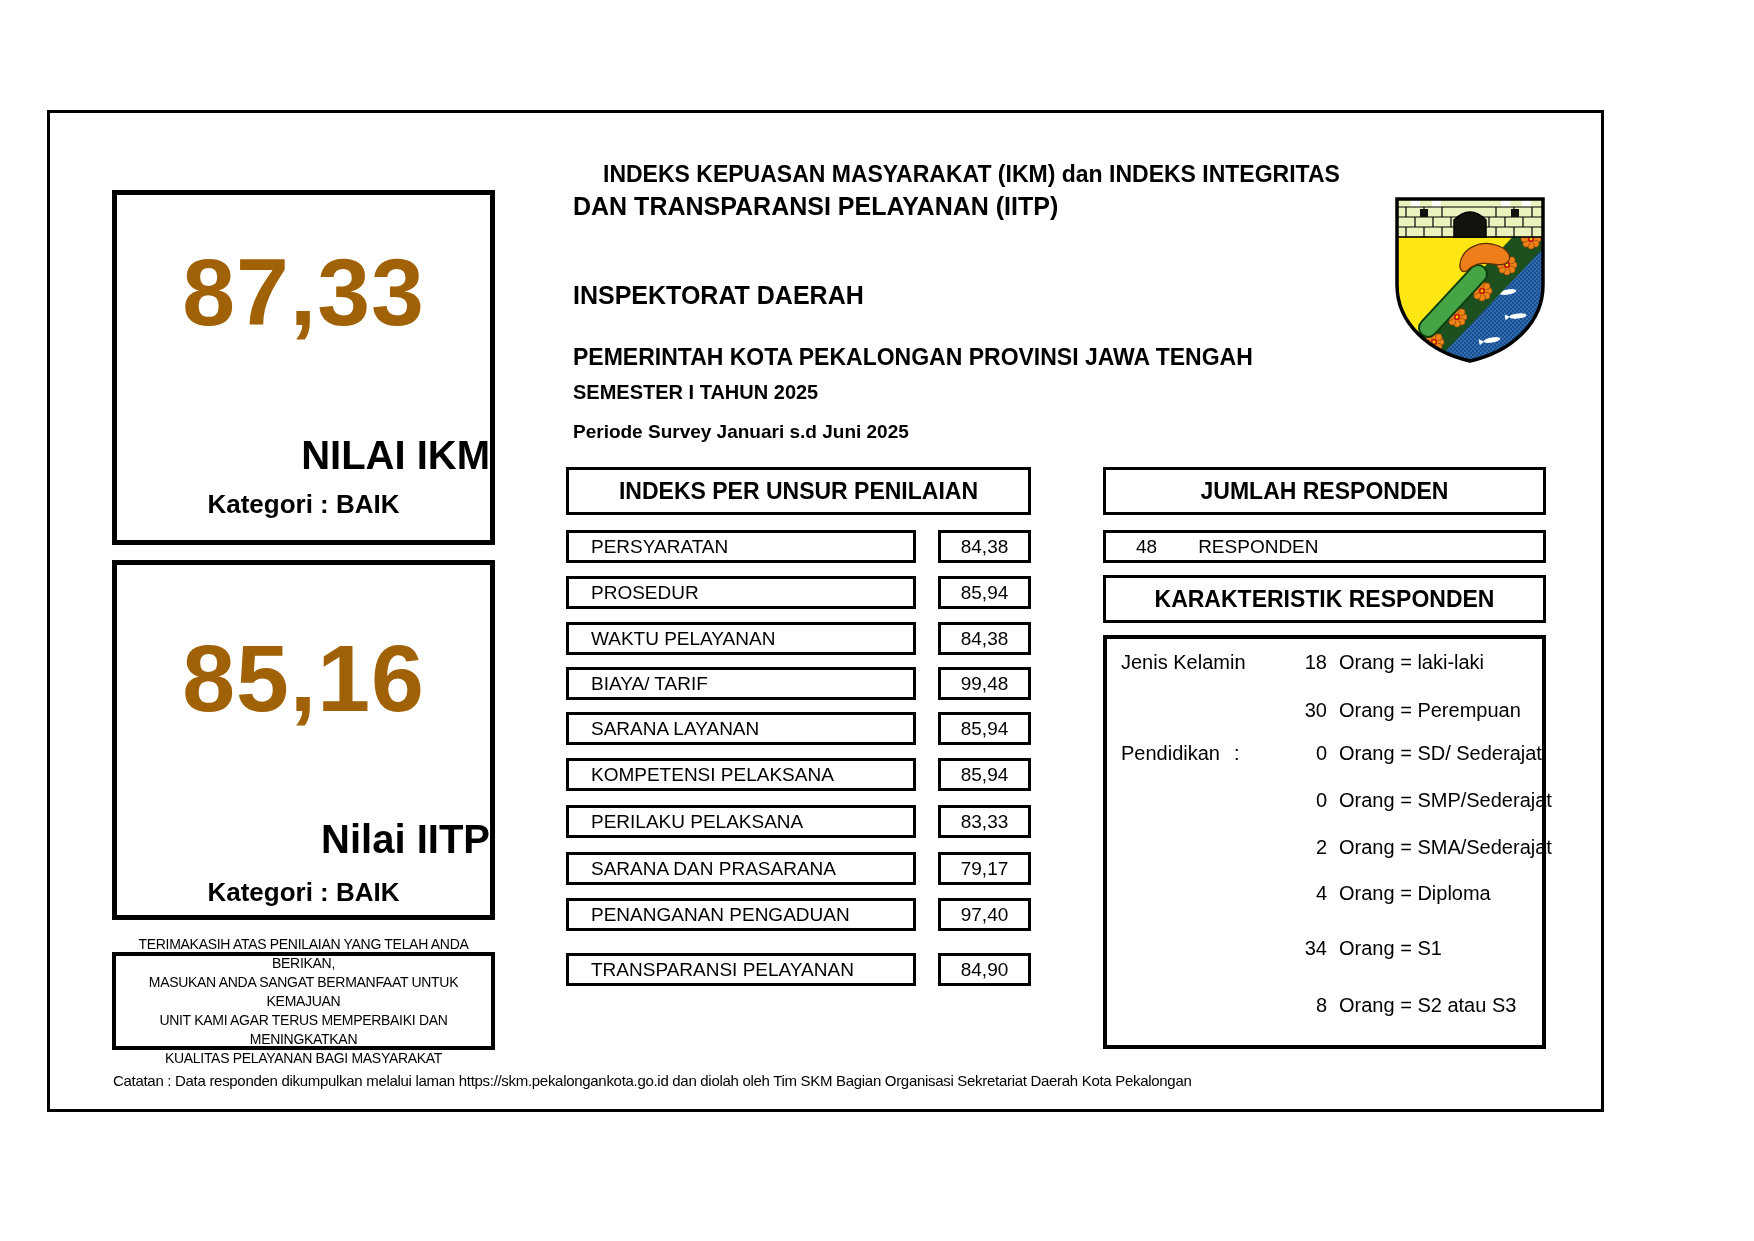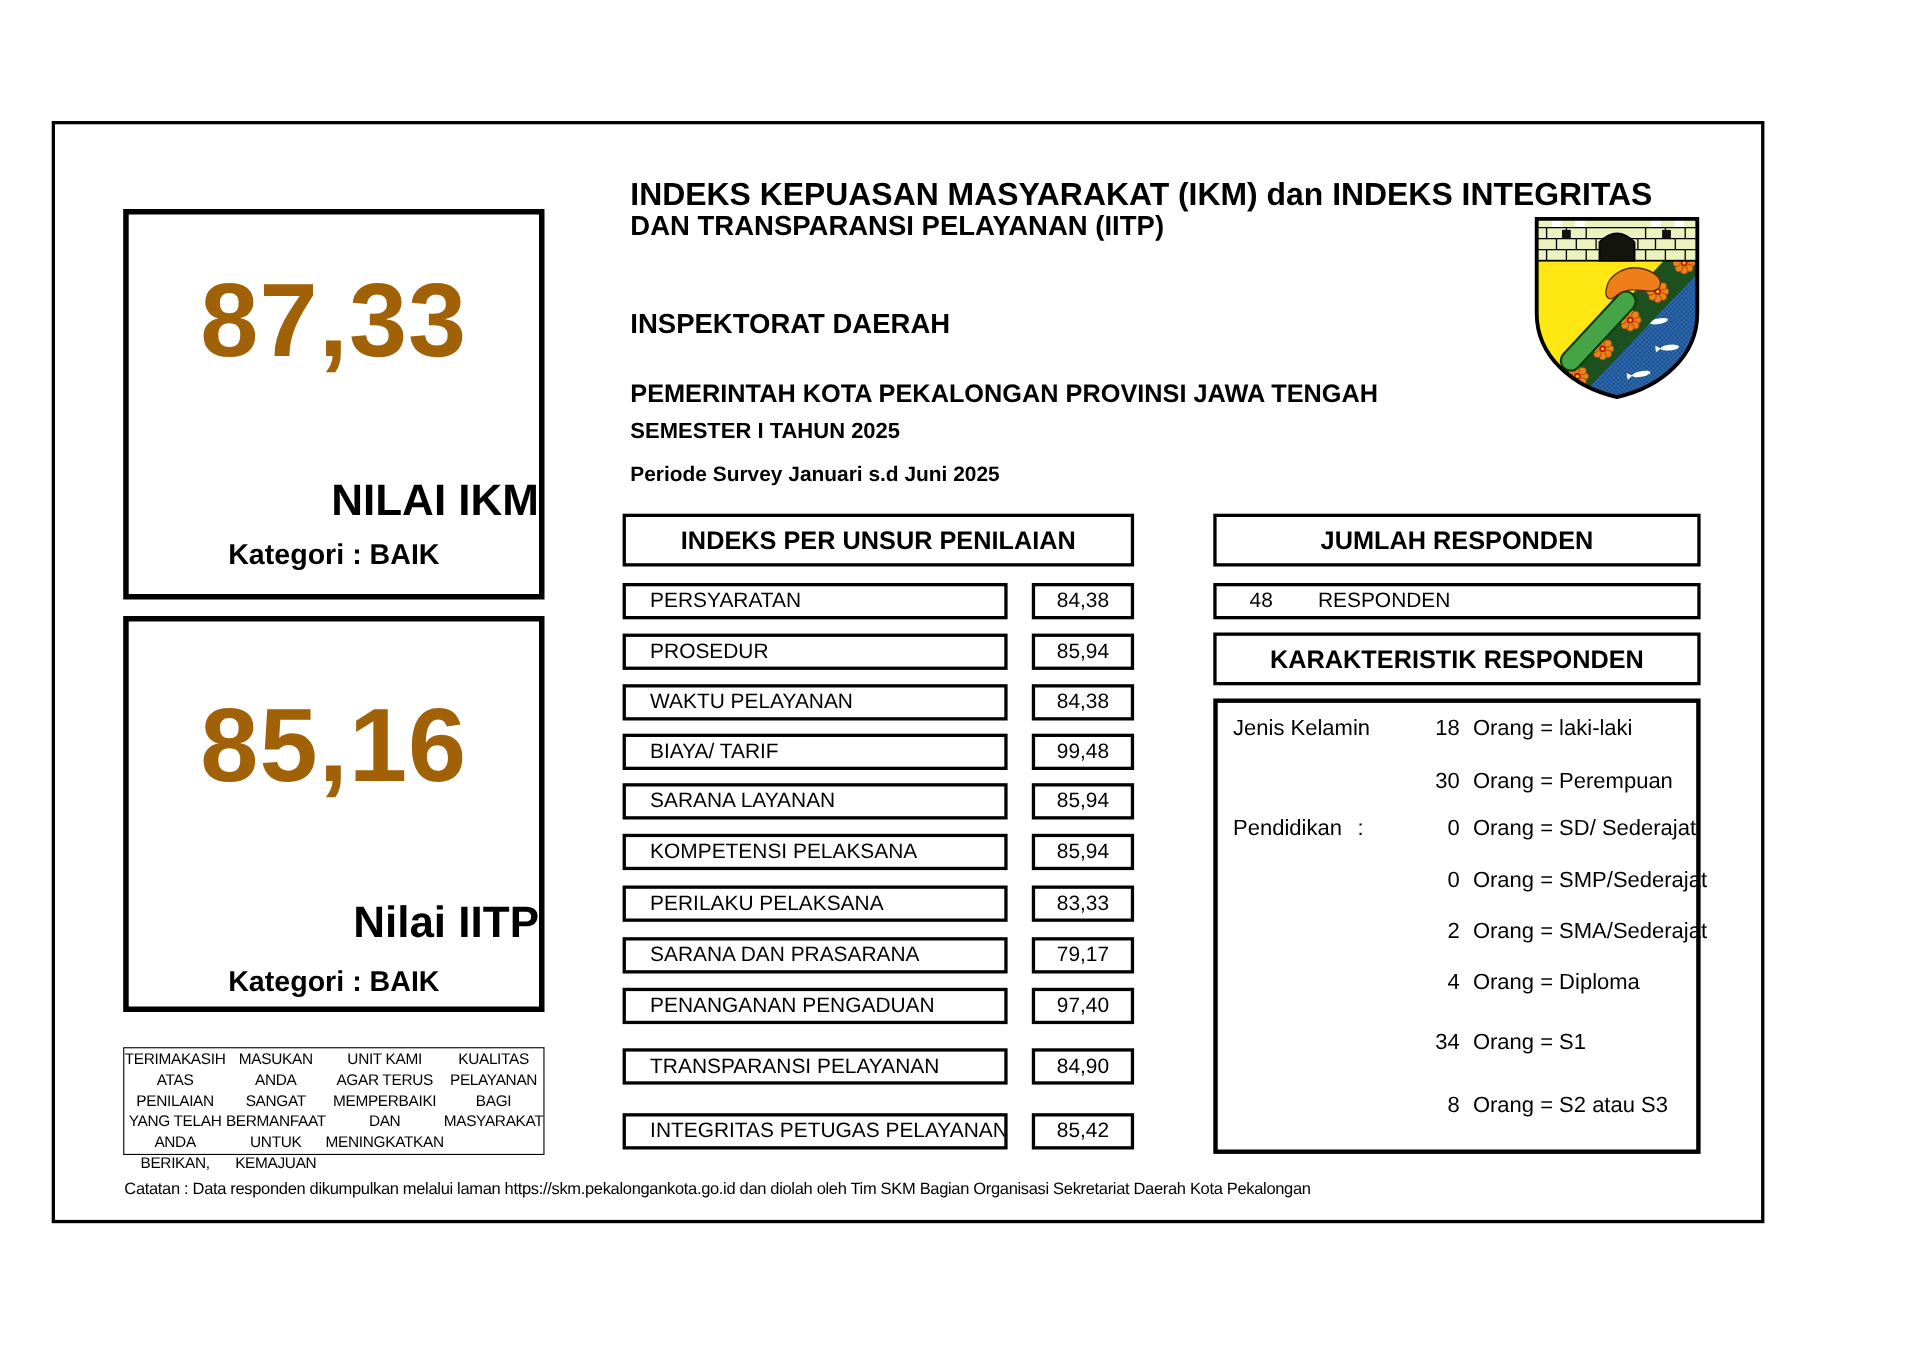--- a/index.html
+++ b/index.html
@@ -23,28 +23,28 @@
     font-size:40px; font-weight:bold; line-height:1;
   }
   .score-box .score-category {
     position:absolute; left:0; width:100%; text-align:center;
     font-size:26px; font-weight:bold; line-height:1;
   }
   #ikm-box  { top:190px; height:355px; }
   #iitp-box { top:560px; height:360px; }
 
   .thanks-box {
-    left:112px; top:952px; width:383px; height:98px; border:1px solid #000000;
-    display:flex; flex-direction:row; justify-content:center; text-align:center;
+    left:112px; top:952px; width:383px; height:98px; border:4px solid #000000;
+    display:flex; flex-direction:column; justify-content:center; text-align:center;
     font-size:14px; line-height:19px; letter-spacing:-0.3px;
   }
 
   
   .hdr { left:573px; white-space:nowrap; font-weight:bold; }
-  #title-line1 { top:161px; font-size:29px; }
+  #title-line1 { top:161px; font-size:23px;margin-left:30px; }
   #title-line2 { top:192px; font-size:25px; }
   #agency      { top:281px; font-size:25px; }
   #government  { top:344px; font-size:23px; }
   #semester    { top:381px; font-size:20px; }
   #period      { top:421px; font-size:19px; }
 
   
   .section-header {
     border:3px solid #000; display:flex; align-items:center; justify-content:center;
     font-size:23px; font-weight:bold; text-align:center;
@@ -276,28 +276,20 @@
       </div>
   </div>
   <div class="abs unsur-row" style="top:953px">
     <div class="unsur-label-box">
         <span>TRANSPARANSI PELAYANAN</span>
       </div>
     <div class="unsur-value-box">
         <span>84,90</span>
       </div>
   </div>
-  <div class="abs unsur-row" style="top:1012px">
-    <div class="unsur-label-box">
-        <span>INTEGRITAS PETUGAS PELAYANAN</span>
-      </div>
-    <div class="unsur-value-box">
-        <span>85,42</span>
-      </div>
-  </div>
 
   <div class="abs section-header" id="jumlah-header">
     <span>JUMLAH RESPONDEN</span>
   </div>
 
   <div class="abs" id="responden-count-box">
     <span class="count">48</span>
     <span class="count-label">RESPONDEN</span>
   </div>
 

